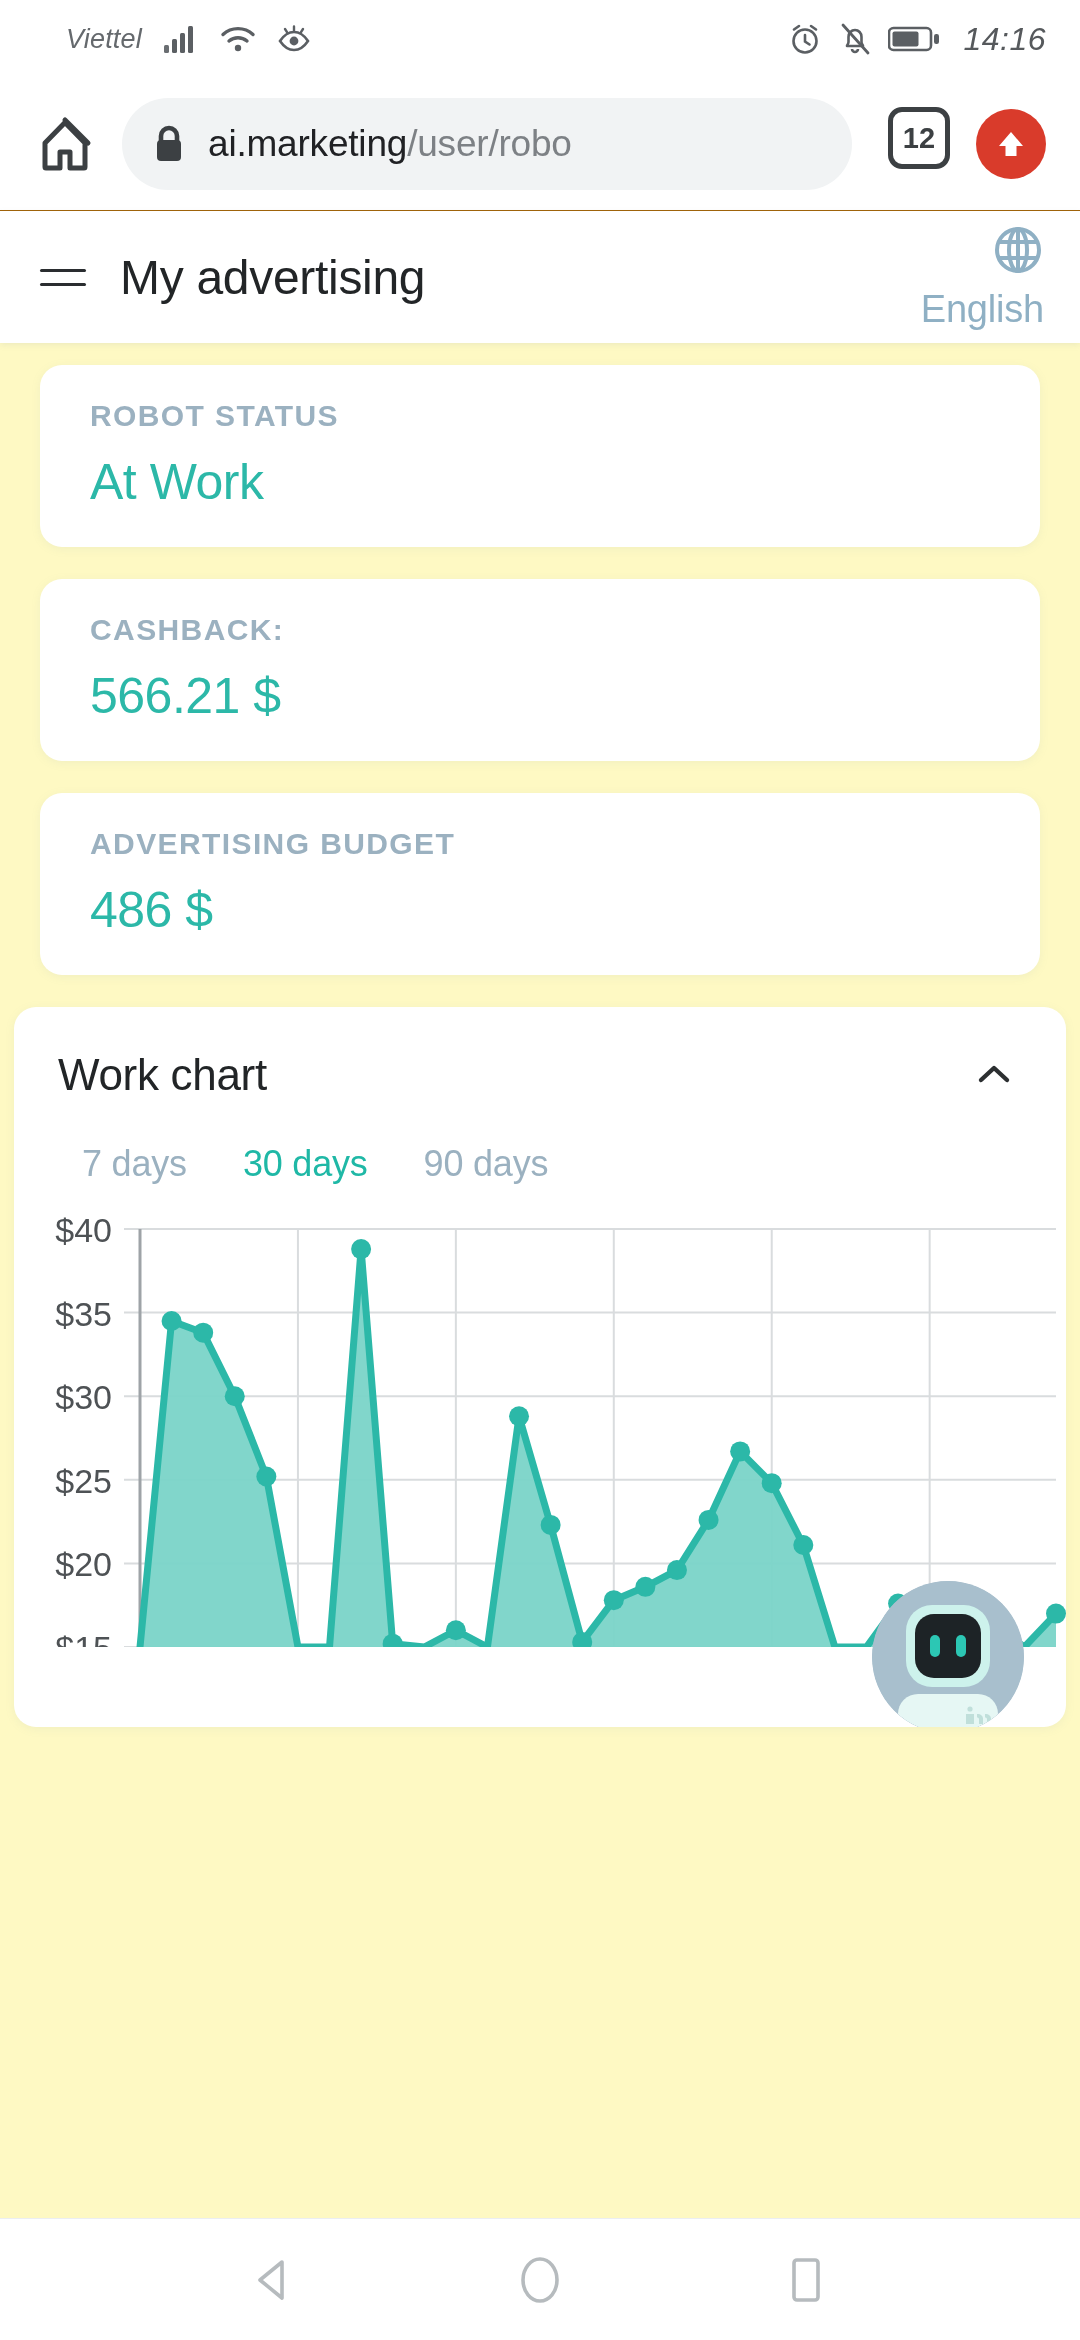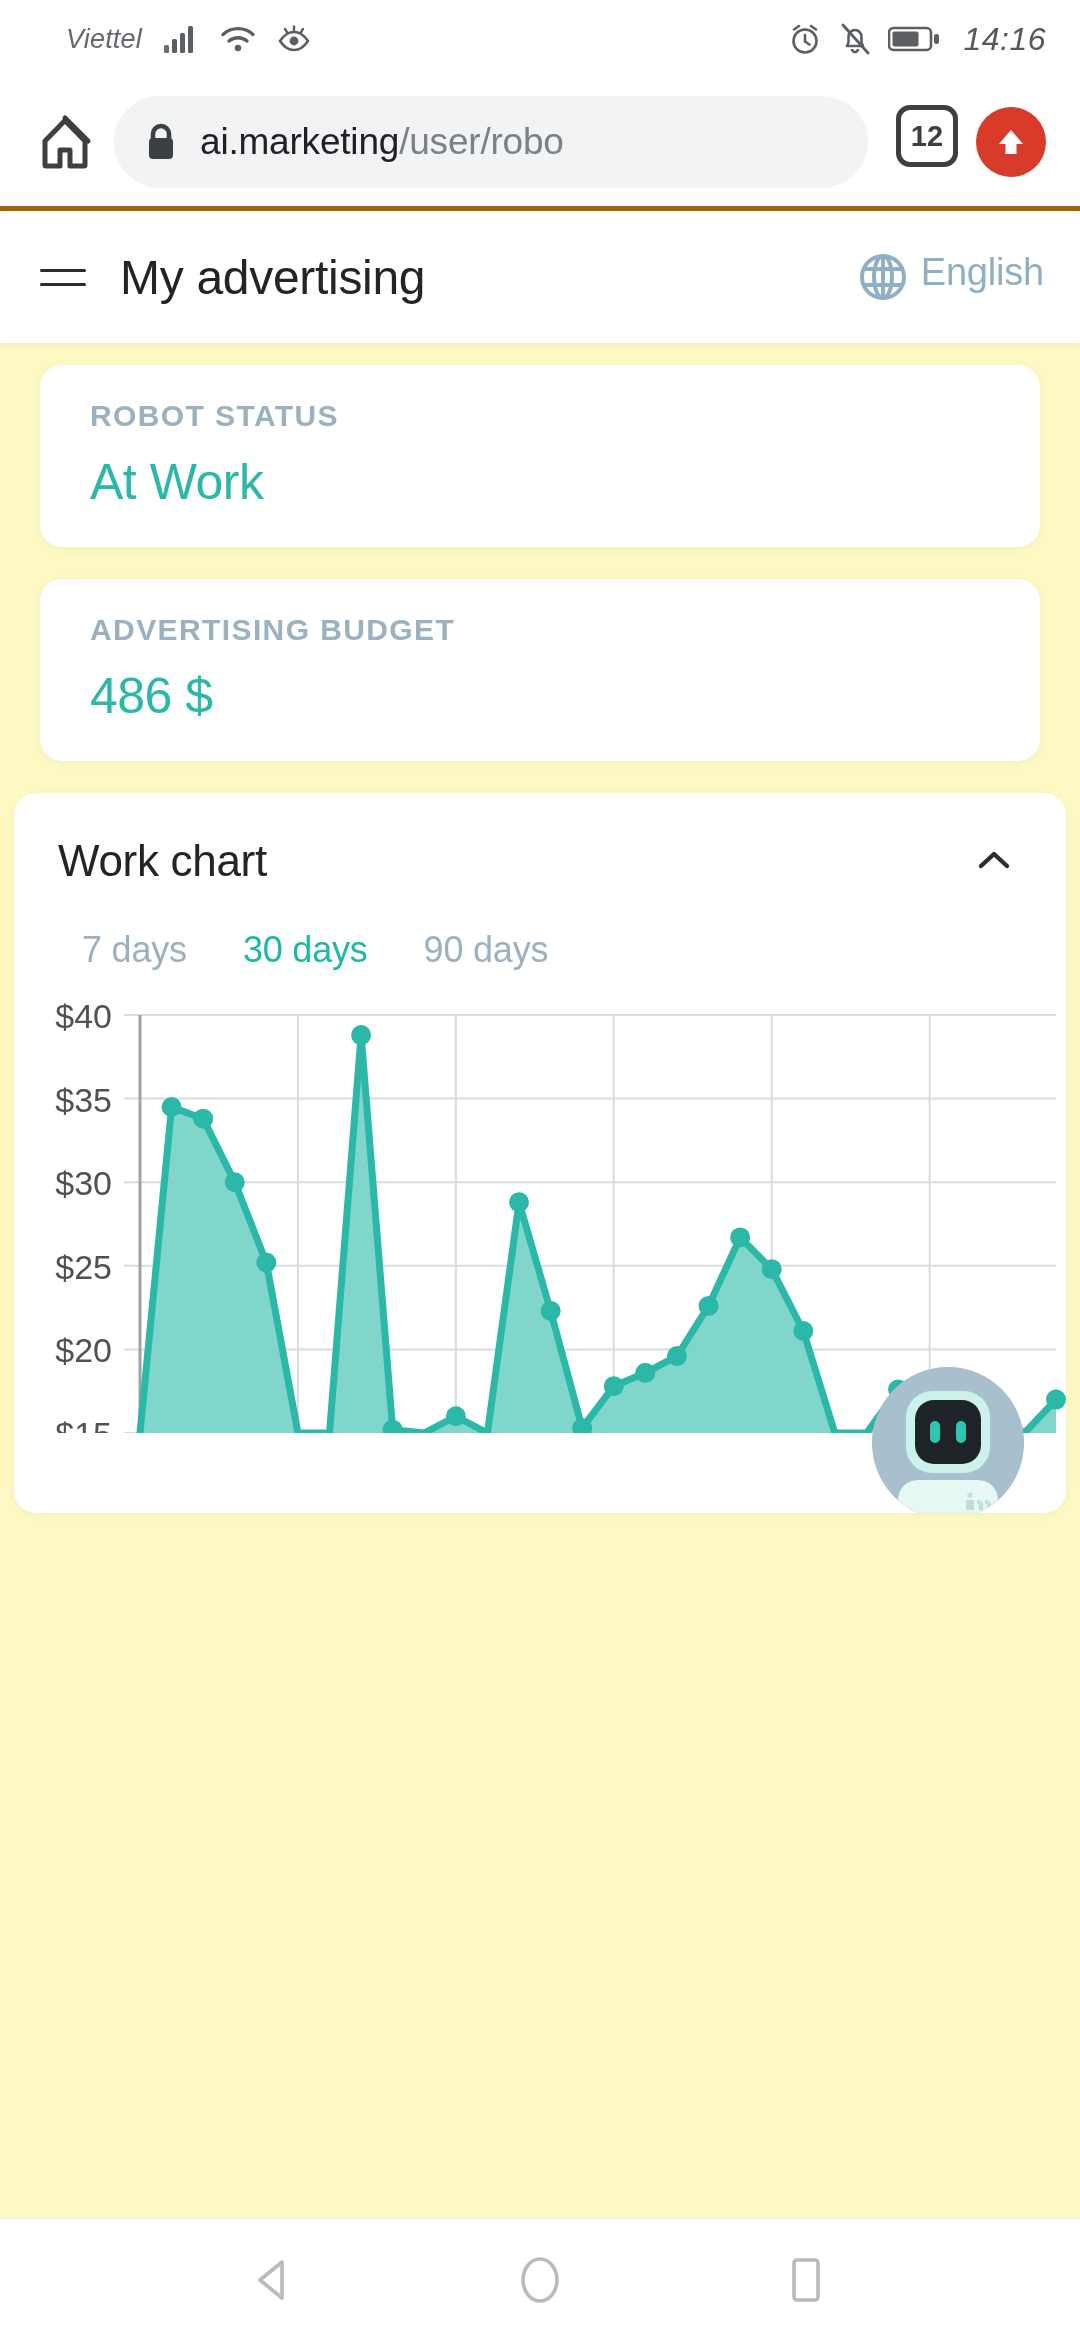--- a/index.html
+++ b/index.html
@@ -19,22 +19,22 @@
   }
   .sb-left { display:flex; align-items:center; gap:22px; }
   .carrier { font-size:27px; color:#65696d; letter-spacing:.2px; }
   .sb-right { display:flex; align-items:center; gap:17px; }
   .clock { font-size:32px; color:#56595c; letter-spacing:.5px; margin-left:6px; }
   .ic { display:block; }
 
   
   .urlbar {
     height: 133px; flex: 0 0 133px; background:#ffffff;
-    display:flex; align-items:center; padding: 0 26px 0 22px; gap: 2px;
-    border-bottom: 5px solid #a16207;
+    display:flex; align-items:center; padding: 0 26px 0 22px; gap: 10px;
+    border-bottom: 1px solid #a16207;
   }
   .home-btn { width:86px; height:86px; display:flex; align-items:center; justify-content:center; flex:0 0 86px; }
   .omnibox {
     flex: 1 1 auto; height: 92px; background:#f1f3f4; border-radius:46px;
     display:flex; align-items:center; padding: 0 30px; gap: 22px; overflow:hidden;
     margin: 0 6px 0 4px;
   }
   .url-text { font-size:37px; white-space:nowrap; overflow:hidden; letter-spacing:-.2px; }
   .url-host { color:#202124; }
   .url-path { color:#7d8185; }
@@ -53,21 +53,21 @@
     height: 132px; flex:0 0 132px; background:#ffffff;
     display:flex; align-items:center; padding: 0 36px 0 40px;
     box-shadow: 0 2px 6px rgba(120,145,160,.13);
     position:relative; z-index:3;
   }
   .hamburger { width:64px; height:64px; display:flex; flex-direction:column; justify-content:center; gap:11px; flex:0 0 64px; }
   .hamburger span { display:block; height:3px; background:#2a2d30; border-radius:2px; }
   .hamburger span:nth-child(1){ width:46px; }
   .hamburger span:nth-child(2){ width:46px; }
   .apptitle { font-size:48px; color:#222527; margin-left:16px; letter-spacing:-.3px; }
-  .lang { margin-left:auto; display:flex; align-items:flex-start; gap:12px; }
+  .lang { margin-left:auto; display:flex; align-items:flex-end; gap:12px;flex-direction:column; }
   .lang-label { font-size:38px; color:#8fb0c4; letter-spacing:-.2px; }
 
   
   .content {
     flex: 1 1 auto; background:#fef9c3; padding: 22px 0 0 0; overflow:hidden;
     position:relative;
   }
   .card {
     background:#ffffff; border-radius:22px; margin: 0 40px 32px 40px;
     box-shadow: 0 2px 10px rgba(130,155,175,.10);
@@ -196,20 +196,24 @@
     </div>
   </div>
 
   <div class="content">
 
     <div class="card">
       <div class="stat-label">ROBOT STATUS</div>
       <div class="stat-value">At Work</div>
     </div>
 
+    <div class="card">
+      <div class="stat-label">CASHBACK:</div>
+      <div class="stat-value">566.21 $</div>
+    </div>
 
     <div class="card">
       <div class="stat-label">ADVERTISING BUDGET</div>
       <div class="stat-value">486 $</div>
     </div>
 
 
     <div class="chart-card">
       <div class="chart-head">
         <div class="chart-title">Work chart</div>

